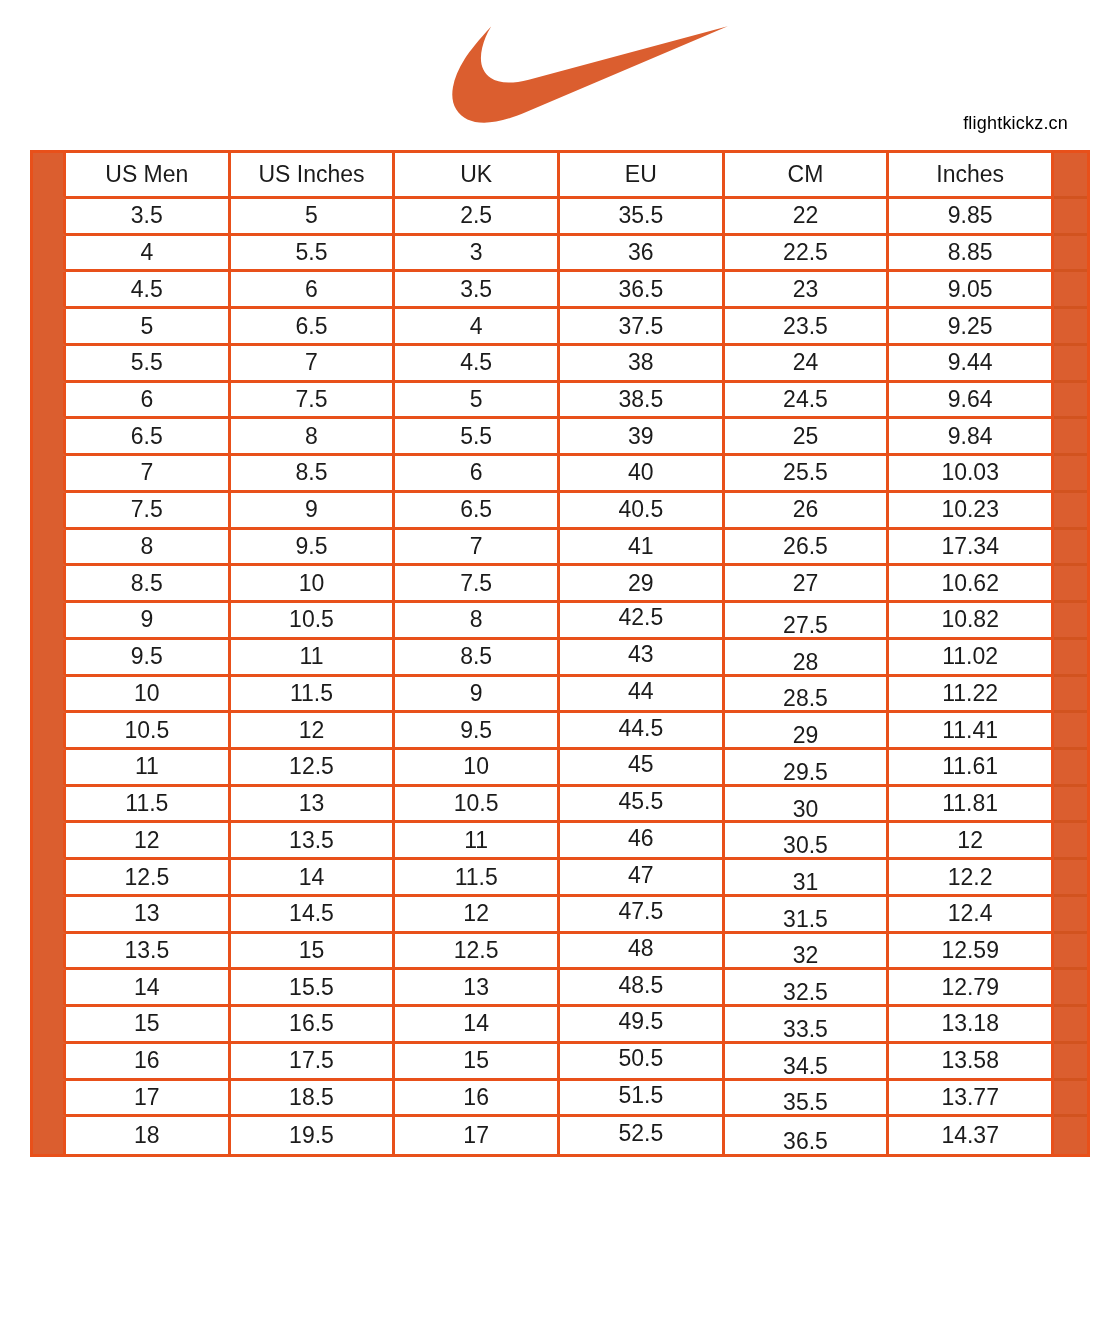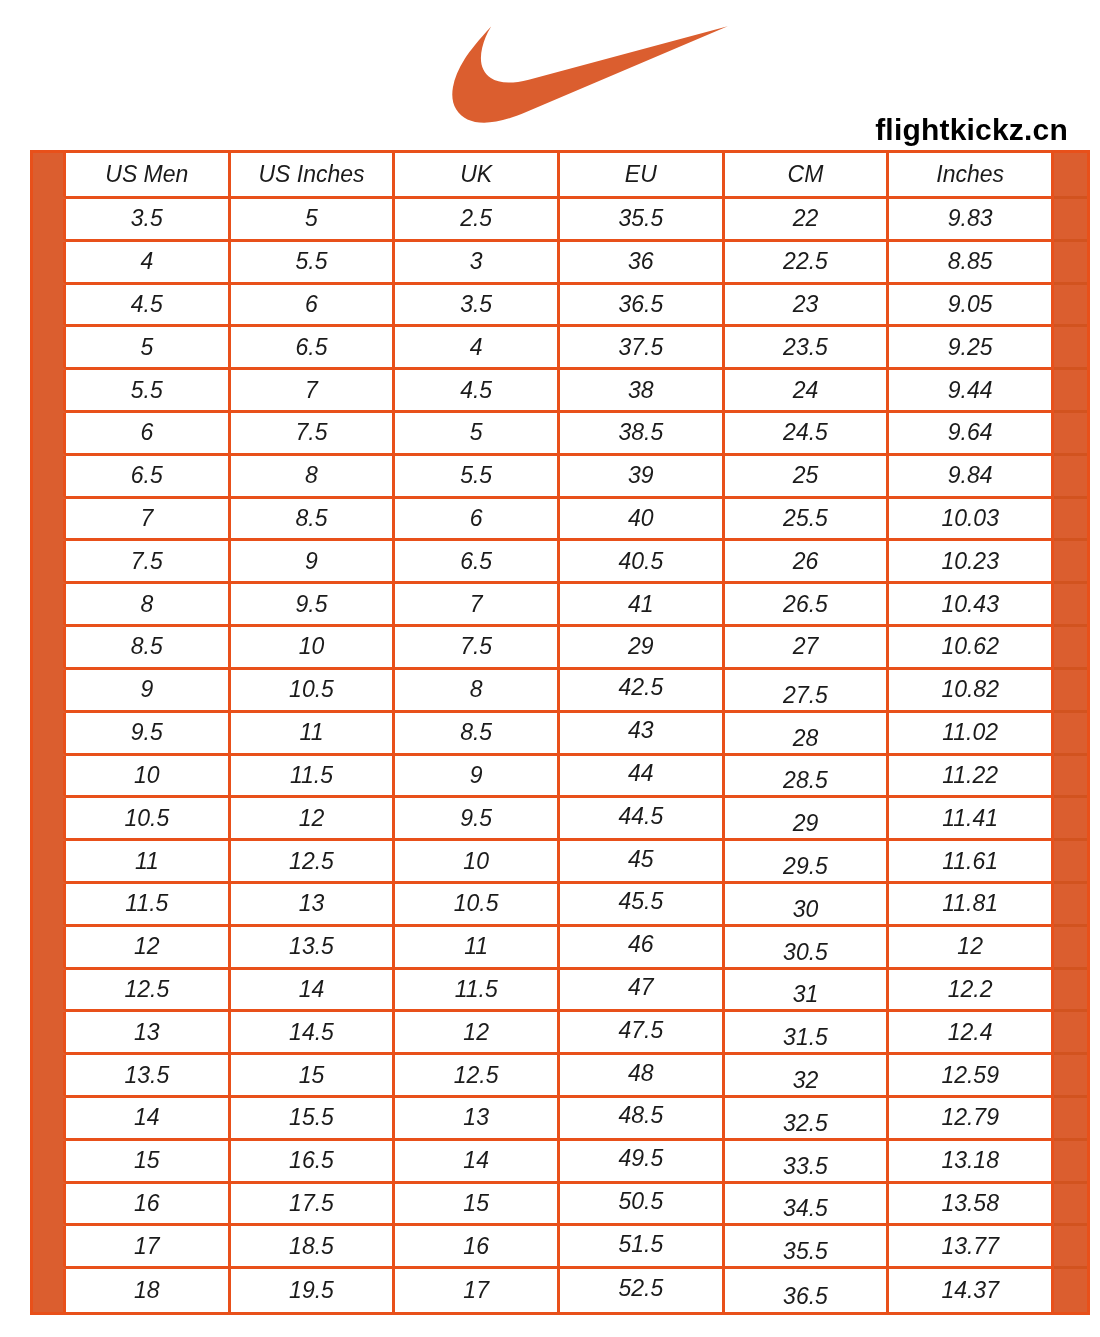--- a/index.html
+++ b/index.html
@@ -18,35 +18,34 @@
     overflow: hidden;
   }
   .page { position: absolute; inset: 0; }
 
   .logo { position: absolute; left: 452px; top: 24px; width: 276px; height: 101px; }
   .logo svg { display: block; width: 276px; height: 101px; }
   .logo path { fill: var(--swoosh); }
 
   .watermark {
     position: absolute; top: 113px; right: 32px;
-    font-size: 30px; font-weight: 700; color: #000;
+    font-size: 18px; font-weight: 400; color: #000;
     letter-spacing: 0.2px;
     text-align: center;
   }
 
   .size-table {
     position: absolute; left: 30px; top: 150px;
-    width: 1060px; height: 1165px;
+    width: 1060px; height: 1007px;
     box-sizing: border-box;
     border: 3px solid var(--grid);
     background: var(--bg);
     display: grid;
     grid-template-columns: 33px repeat(6, 1fr) 33px;
     grid-template-rows: 46px repeat(26, 1fr);
-    font-style: italic;
   }
   .row { display: contents; }
   .cell {
     box-sizing: border-box;
     border-right: 3px solid var(--grid);
     border-bottom: 3px solid var(--grid);
     display: flex; align-items: center; justify-content: center;
     font-size: 23px; color: var(--text);
     background: var(--bg);
     overflow: hidden;
@@ -68,30 +67,30 @@
   <div class="logo">
     <svg viewBox="0 7.6 24 8.8" preserveAspectRatio="xMidYMid meet" aria-hidden="true">
       <path d="M24 7.8L6.442 15.276c-1.456.616-2.679.925-3.668.925-1.12 0-1.933-.392-2.437-1.177-.317-.504-.41-1.143-.28-1.918.13-.775.476-1.6 1.036-2.478.467-.71 1.232-1.643 2.297-2.8a6.122 6.122 0 0 0-.784 1.848c-.28 1.195-.028 2.072.756 2.632.373.261.886.392 1.54.392.522 0 1.11-.084 1.764-.252L24 7.8z"></path>
     </svg>
   </div>
 
   <div class="watermark">flightkickz.cn</div>
 
   <div class="size-table">
       <div class="row"><div class="cell bar left"></div><div class="cell head">US Men</div><div class="cell head">US Inches</div><div class="cell head">UK</div><div class="cell head">EU</div><div class="cell head">CM</div><div class="cell head">Inches</div><div class="cell bar right"></div></div>
-      <div class="row"><div class="cell bar left"></div><div class="cell">3.5</div><div class="cell">5</div><div class="cell">2.5</div><div class="cell">35.5</div><div class="cell">22</div><div class="cell">9.83</div><div class="cell bar right"></div></div>
+      <div class="row"><div class="cell bar left"></div><div class="cell">3.5</div><div class="cell">5</div><div class="cell">2.5</div><div class="cell">35.5</div><div class="cell">22</div><div class="cell">9.85</div><div class="cell bar right"></div></div>
       <div class="row"><div class="cell bar left"></div><div class="cell">4</div><div class="cell">5.5</div><div class="cell">3</div><div class="cell">36</div><div class="cell">22.5</div><div class="cell">8.85</div><div class="cell bar right"></div></div>
       <div class="row"><div class="cell bar left"></div><div class="cell">4.5</div><div class="cell">6</div><div class="cell">3.5</div><div class="cell">36.5</div><div class="cell">23</div><div class="cell">9.05</div><div class="cell bar right"></div></div>
       <div class="row"><div class="cell bar left"></div><div class="cell">5</div><div class="cell">6.5</div><div class="cell">4</div><div class="cell">37.5</div><div class="cell">23.5</div><div class="cell">9.25</div><div class="cell bar right"></div></div>
       <div class="row"><div class="cell bar left"></div><div class="cell">5.5</div><div class="cell">7</div><div class="cell">4.5</div><div class="cell">38</div><div class="cell">24</div><div class="cell">9.44</div><div class="cell bar right"></div></div>
       <div class="row"><div class="cell bar left"></div><div class="cell">6</div><div class="cell">7.5</div><div class="cell">5</div><div class="cell">38.5</div><div class="cell">24.5</div><div class="cell">9.64</div><div class="cell bar right"></div></div>
       <div class="row"><div class="cell bar left"></div><div class="cell">6.5</div><div class="cell">8</div><div class="cell">5.5</div><div class="cell">39</div><div class="cell">25</div><div class="cell">9.84</div><div class="cell bar right"></div></div>
       <div class="row"><div class="cell bar left"></div><div class="cell">7</div><div class="cell">8.5</div><div class="cell">6</div><div class="cell">40</div><div class="cell">25.5</div><div class="cell">10.03</div><div class="cell bar right"></div></div>
       <div class="row"><div class="cell bar left"></div><div class="cell">7.5</div><div class="cell">9</div><div class="cell">6.5</div><div class="cell">40.5</div><div class="cell">26</div><div class="cell">10.23</div><div class="cell bar right"></div></div>
-      <div class="row"><div class="cell bar left"></div><div class="cell">8</div><div class="cell">9.5</div><div class="cell">7</div><div class="cell">41</div><div class="cell">26.5</div><div class="cell">10.43</div><div class="cell bar right"></div></div>
+      <div class="row"><div class="cell bar left"></div><div class="cell">8</div><div class="cell">9.5</div><div class="cell">7</div><div class="cell">41</div><div class="cell">26.5</div><div class="cell">17.34</div><div class="cell bar right"></div></div>
       <div class="row"><div class="cell bar left"></div><div class="cell">8.5</div><div class="cell">10</div><div class="cell">7.5</div><div class="cell">29</div><div class="cell">27</div><div class="cell">10.62</div><div class="cell bar right"></div></div>
       <div class="row"><div class="cell bar left"></div><div class="cell">9</div><div class="cell">10.5</div><div class="cell">8</div><div class="cell up">42.5</div><div class="cell down">27.5</div><div class="cell">10.82</div><div class="cell bar right"></div></div>
       <div class="row"><div class="cell bar left"></div><div class="cell">9.5</div><div class="cell">11</div><div class="cell">8.5</div><div class="cell up">43</div><div class="cell down">28</div><div class="cell">11.02</div><div class="cell bar right"></div></div>
       <div class="row"><div class="cell bar left"></div><div class="cell">10</div><div class="cell">11.5</div><div class="cell">9</div><div class="cell up">44</div><div class="cell down">28.5</div><div class="cell">11.22</div><div class="cell bar right"></div></div>
       <div class="row"><div class="cell bar left"></div><div class="cell">10.5</div><div class="cell">12</div><div class="cell">9.5</div><div class="cell up">44.5</div><div class="cell down">29</div><div class="cell">11.41</div><div class="cell bar right"></div></div>
       <div class="row"><div class="cell bar left"></div><div class="cell">11</div><div class="cell">12.5</div><div class="cell">10</div><div class="cell up">45</div><div class="cell down">29.5</div><div class="cell">11.61</div><div class="cell bar right"></div></div>
       <div class="row"><div class="cell bar left"></div><div class="cell">11.5</div><div class="cell">13</div><div class="cell">10.5</div><div class="cell up">45.5</div><div class="cell down">30</div><div class="cell">11.81</div><div class="cell bar right"></div></div>
       <div class="row"><div class="cell bar left"></div><div class="cell">12</div><div class="cell">13.5</div><div class="cell">11</div><div class="cell up">46</div><div class="cell down">30.5</div><div class="cell">12</div><div class="cell bar right"></div></div>
       <div class="row"><div class="cell bar left"></div><div class="cell">12.5</div><div class="cell">14</div><div class="cell">11.5</div><div class="cell up">47</div><div class="cell down">31</div><div class="cell">12.2</div><div class="cell bar right"></div></div>
       <div class="row"><div class="cell bar left"></div><div class="cell">13</div><div class="cell">14.5</div><div class="cell">12</div><div class="cell up">47.5</div><div class="cell down">31.5</div><div class="cell">12.4</div><div class="cell bar right"></div></div>

